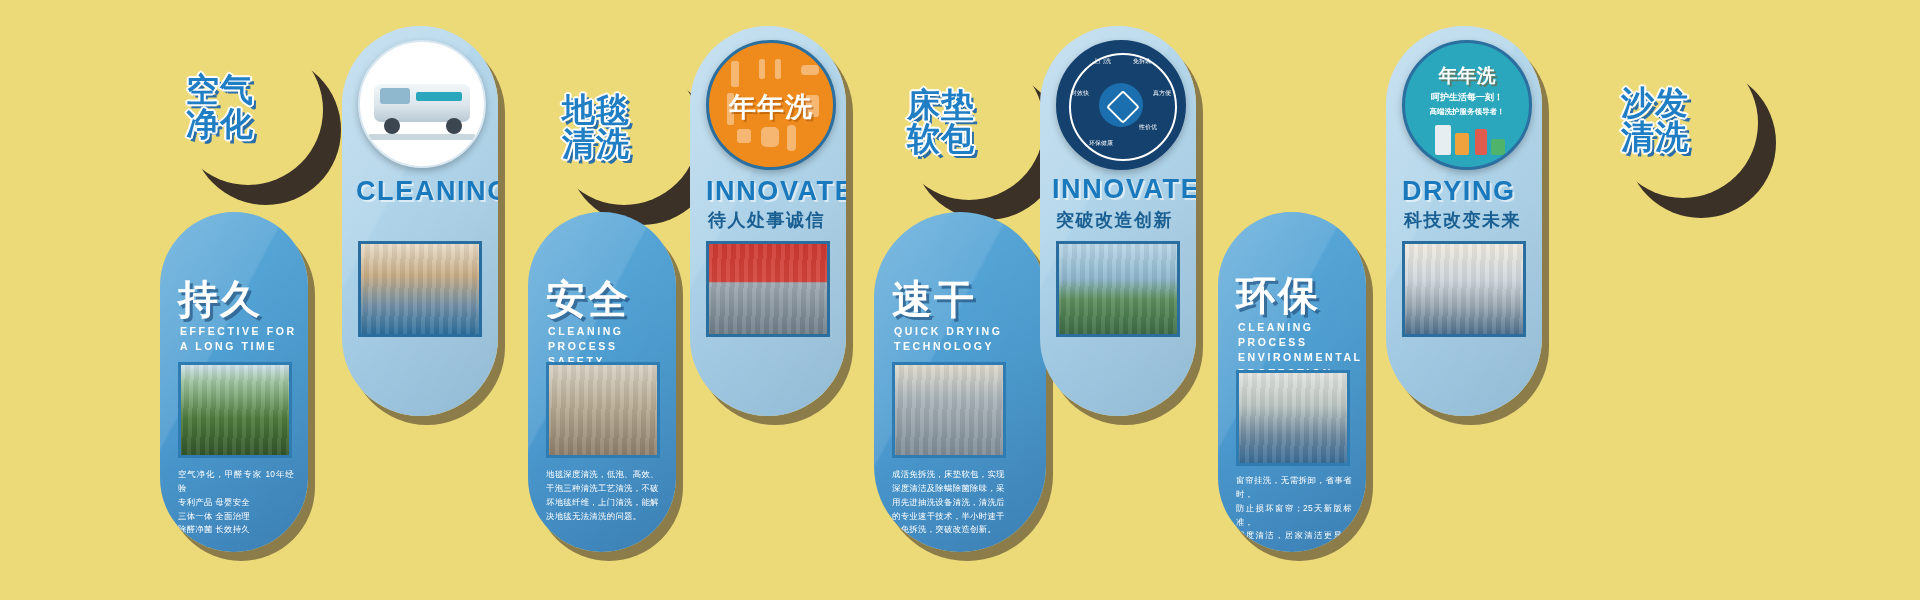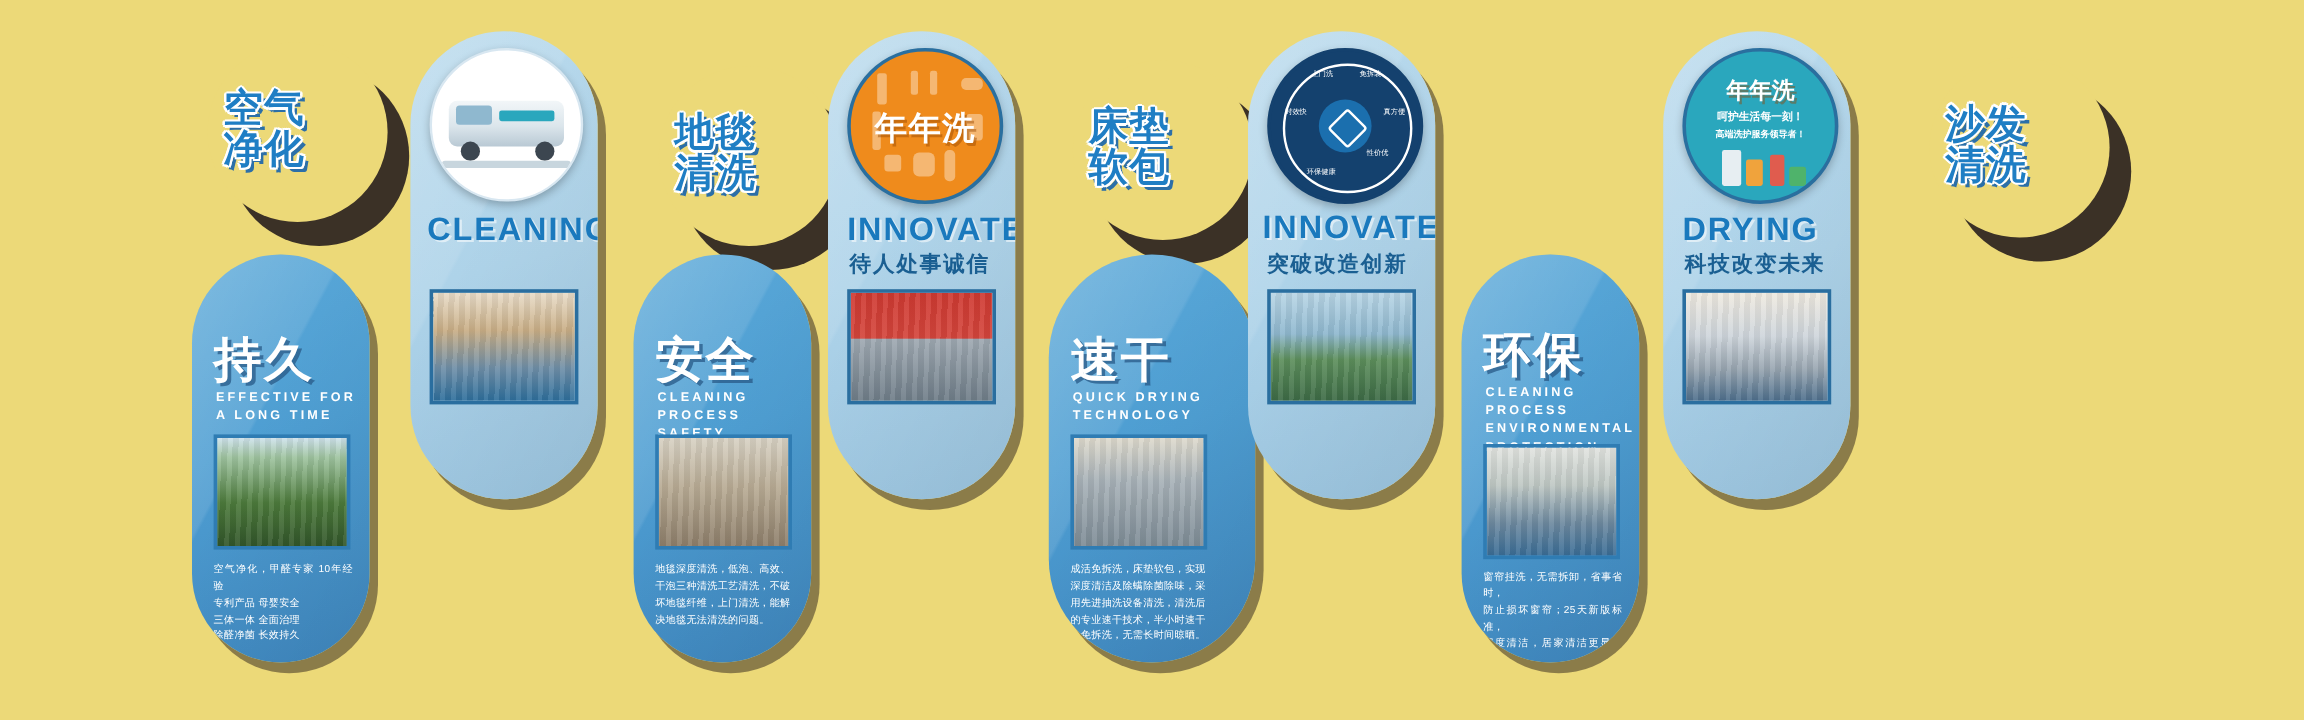--- a/index.html
+++ b/index.html
@@ -262,21 +262,21 @@
       <div class="en-sub" style="left:20px;top:112px;">QUICK DRYING
 TECHNOLOGY</div>
       <div class="photo" style="left:18px;top:150px;width:114px;height:96px;">
         <div class="ph-g"></div>
           <div class="ph-veil"></div>
       </div>
       <div class="desc" style="left:18px;top:256px;width:116px;">成活免拆洗，床垫软包，实现
 深度清洁及除螨除菌除味，采
 用先进抽洗设备清洗，清洗后
 的专业速干技术，半小时速干
-，免拆洗，无需长时间晾晒。</div>
+，免拆洗，突破改造创新。</div>
     </div>
   </div>
 
   <div class="card light" style="left:1040px;top:26px;width:156px;height:390px;">
     <div class="sheen"></div>
     <div class="c-inner">
       <div class="badge navy" style="left:16px;top:14px;width:124px;height:124px;background:#14416e;">
         <div style="position:absolute;left:10px;top:10px;width:104px;height:104px;border-radius:50%;border:2px solid #ffffff;"></div>
         <div style="position:absolute;left:40px;top:40px;width:44px;height:44px;border-radius:50%;background:#1b6fae;"></div>
         <div style="position:absolute;left:52px;top:52px;width:20px;height:20px;border:2px solid #fff;border-radius:3px;transform:rotate(45deg);"></div>

